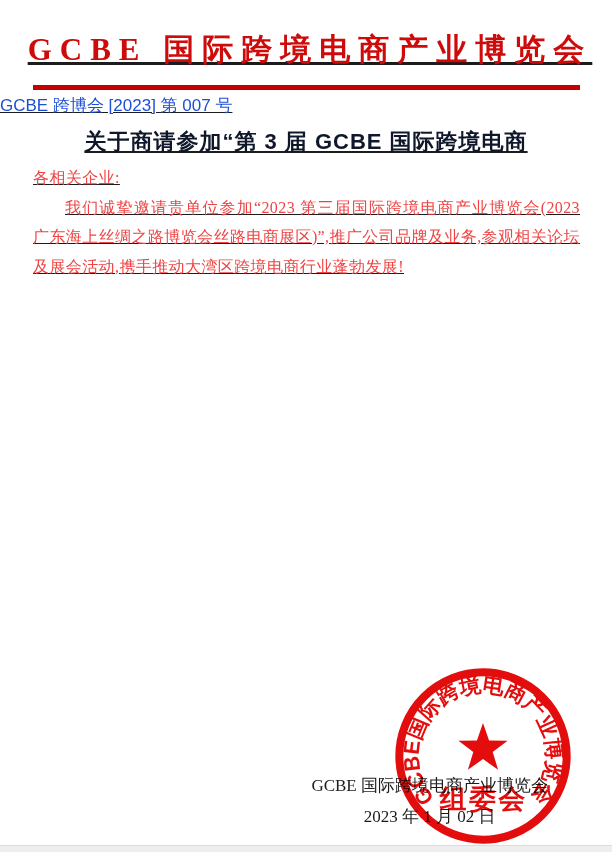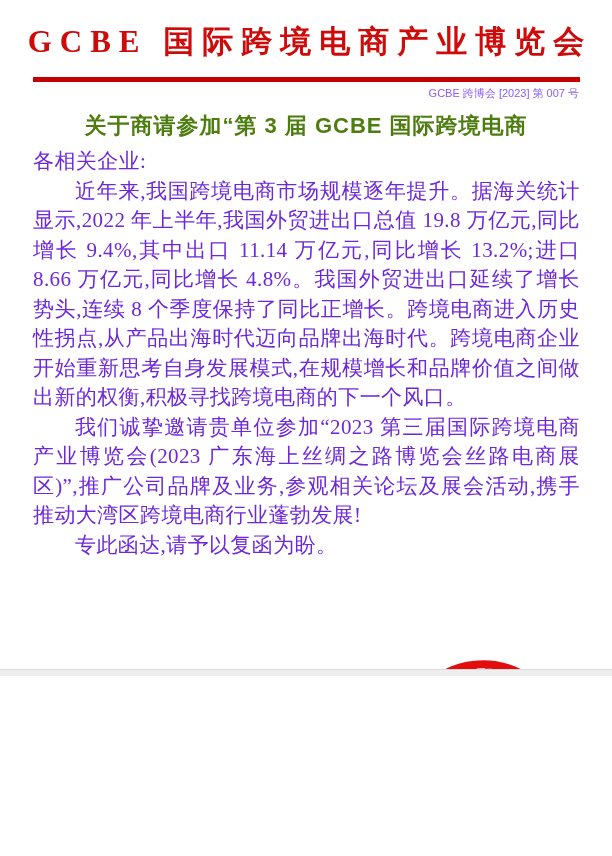--- a/index.html
+++ b/index.html
@@ -1,69 +1,69 @@
 <!DOCTYPE html>
 <html><head>
 <meta charset="utf-8">
 <style>
   * { box-sizing: border-box; }
   html, body { margin: 0; padding: 0; background: #ffffff; }
   .page {
     position: relative;
     width: 612px;
-    height: 676px;
-    margin: 0 auto;
+    height: 844px;
+    margin: 8px auto;
     background: #ffffff;
     overflow: hidden;
     font-family: "Liberation Serif", "DejaVu Serif", serif;
     color: #1c1c1c;
+    text-decoration: underline;
   }
   
   .masthead {
     margin: 0;
     padding: 21px 0 0 8px;
     text-align: center;
     color: #ce0b0b;
     font-size: 31px;
     font-weight: bold;
     letter-spacing: 8px;
     white-space: nowrap;
     font-family: "Liberation Serif", "DejaVu Serif", serif;
   }
   .red-rule {
     margin: 14px 32px 0 33px;
     height: 5px;
     background: #c40000;
   }
   .doc-number {
     margin: 4px 33px 0 0;
-    text-align: right;
-    font-size: 11px;
-    color: #8b5cf6;
+    font-size: 17px;
+    color: #1d4ed8;
     font-family: "Liberation Sans", "DejaVu Sans", sans-serif;
   }
   
   .doc-title {
     margin: 9px 0 0 0;
     text-align: center;
     font-size: 22px;
     line-height: 31px;
     font-weight: bold;
     letter-spacing: 1px;
-    color: #4d7c0f;
+    color: #0f172a;
     font-family: "Liberation Sans", "DejaVu Sans", sans-serif;
   }
   
   .content {
     margin: 6px 32px 0 33px;
-    font-size: 21px;
+    font-size: 16px;
     line-height: 29.5px;
     text-align: justify;
     letter-spacing: 0.4px;
-    color: #6d28d9;
+    color: #ef4444;
   }
   .salutation { margin: 0; }
   .para { margin: 0; text-indent: 2em; }
   
   .signature {
     position: absolute;
     top: 762px;
     right: 64px;
     text-align: center;
     font-size: 17px;
@@ -111,23 +111,21 @@
   <h1 class="masthead">GCBE 国际跨境电商产业博览会</h1>
 
   <div class="red-rule"></div>
 
   <div class="doc-number">GCBE 跨博会 [2023] 第 007 号</div>
 
   <h2 class="doc-title"><span>关于商请参加“第 3 届 GCBE 国际跨境电商</span><br></h2>
 
   <div class="content">
     <p class="salutation">各相关企业:</p>
-    <p class="para">近年来,我国跨境电商市场规模逐年提升。据海关统计显示,2022 年上半年,我国外贸进出口总值 19.8 万亿元,同比增长 9.4%,其中出口 11.14 万亿元,同比增长 13.2%;进口 8.66 万亿元,同比增长 4.8%。我国外贸进出口延续了增长势头,连续 8 个季度保持了同比正增长。跨境电商进入历史性拐点,从产品出海时代迈向品牌出海时代。跨境电商企业开始重新思考自身发展模式,在规模增长和品牌价值之间做出新的权衡,积极寻找跨境电商的下一个风口。</p>
     <p class="para">我们诚挚邀请贵单位参加“2023 第三届国际跨境电商产业博览会(2023 广东海上丝绸之路博览会丝路电商展区)”,推广公司品牌及业务,参观相关论坛及展会活动,携手推动大湾区跨境电商行业蓬勃发展!</p>
-    <p class="para">专此函达,请予以复函为盼。</p>
   </div>
 
   <div class="signature">
     <div>GCBE 国际跨境电商产业博览会</div>
     <div>2023 年 1 月 02 日</div>
   </div>
 
   <div class="stamp">
     <svg viewBox="0 0 200 200" xmlns="http://www.w3.org/2000/svg" xmlns:xlink="http://www.w3.org/1999/xlink">
       <circle cx="100" cy="100" r="94" fill="none" stroke="#e30d0d" stroke-width="9"></circle>

